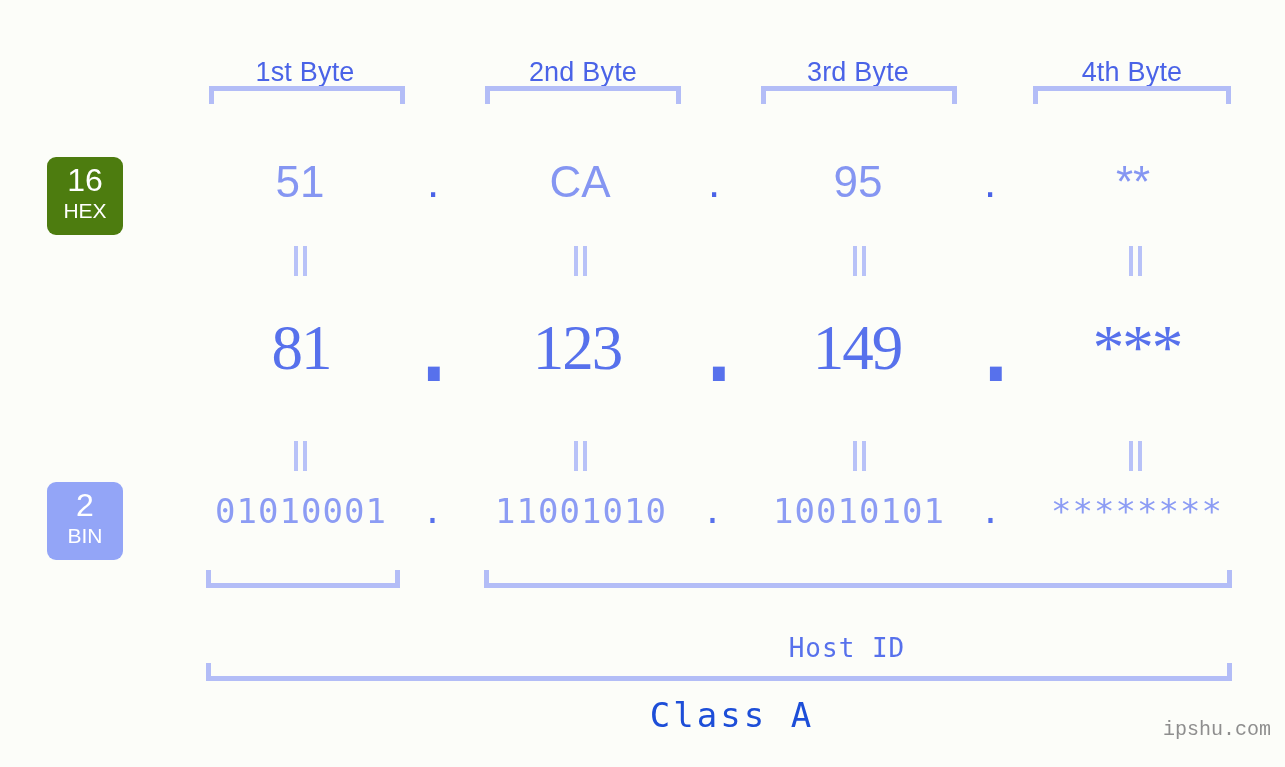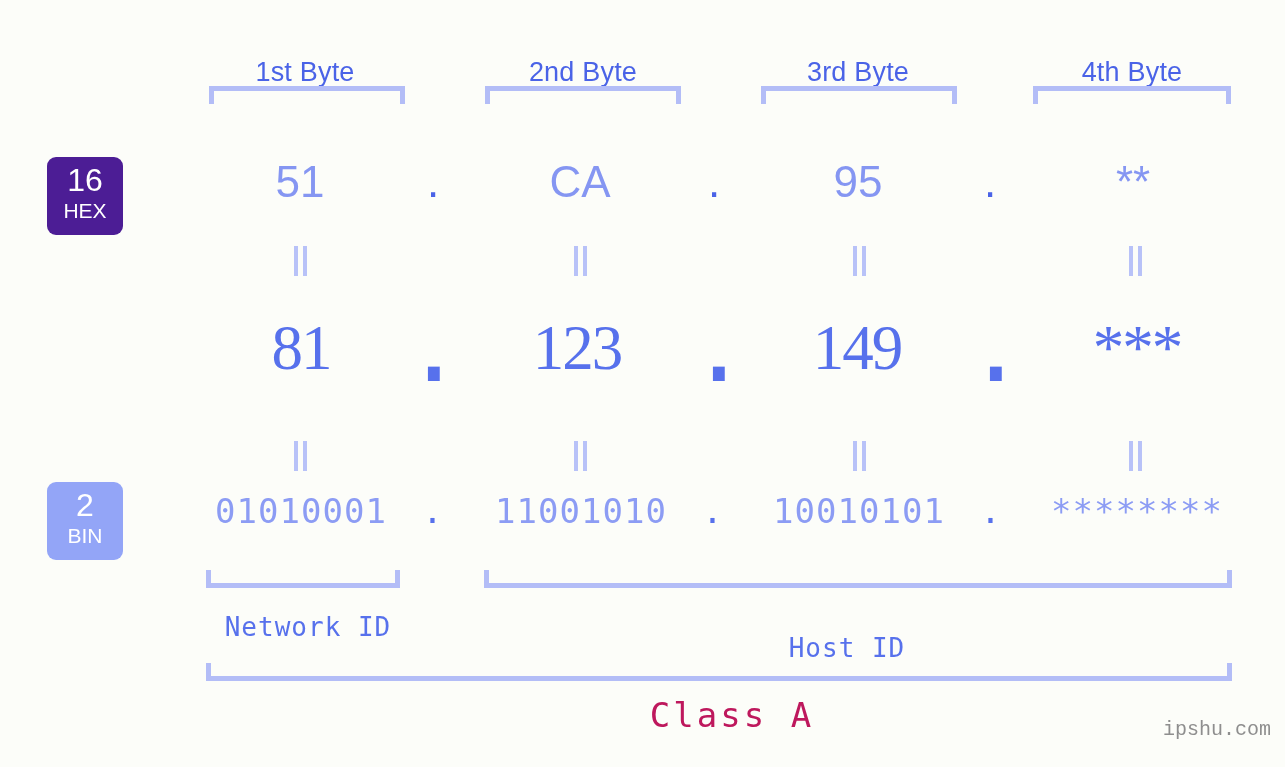--- a/index.html
+++ b/index.html
@@ -66,21 +66,21 @@
     line-height: 36px;
     font-weight: 400;
   }
   .badge .lbl {
     display: block;
     font-family: "Liberation Sans", sans-serif;
     font-size: 21px;
     line-height: 25px;
     font-weight: 400;
   }
-  #badge-hex { top: 157px; background: #4c1d95; }
+  #badge-hex { top: 157px; background: #4d7c0f; }
   #badge-dec { top: 318px; background: #8596f2; }
   #badge-bin { top: 482px; background: #93a5f7; }
 
   
   .row {
     position: absolute;
     left: 0;
     width: 1285px;
     height: 0;
   }
@@ -175,21 +175,21 @@
     color: #5771ec;
     white-space: nowrap;
     letter-spacing: 1px;
   }
   #class-label {
     position: absolute;
     text-align: center;
     font-family: "DejaVu Sans Mono", "Liberation Mono", monospace;
     font-size: 34px;
     line-height: 44px;
-    color: #be185d;
+    color: #1d4ed8;
     white-space: nowrap;
     letter-spacing: 3px;
   }
 
   
   #watermark {
     position: absolute;
     right: 14px;
     bottom: 26px;
     font-family: Liberation Mono, monospace;
@@ -290,21 +290,20 @@
     <div class="cell" style="left:482px;width:198px;">11001010</div>
     <div class="cell dot" style="left:682px;width:62px;">.</div>
     <div class="cell" style="left:760px;width:198px;">10010101</div>
     <div class="cell dot" style="left:960px;width:62px;">.</div>
     <div class="cell" style="left:1038px;width:198px;">********</div>
   </div>
 
   <div class="bottom-bracket" style="left:206px;top:570px;width:194px;"></div>
   <div class="bottom-bracket" style="left:484px;top:570px;width:748px;"></div>
 
-  <div class="section-label" style="left:208px;top:610px;width:200px;">Network ID</div>
   <div class="section-label" style="left:747px;top:631px;width:200px;">Host ID</div>
 
   <div class="bottom-bracket" style="left:206px;top:663px;width:1026px;"></div>
   <div id="class-label" style="left:532px;top:693px;width:400px;">Class A</div>
 
   <div id="watermark">ipshu.com</div>
 
 </div>
 
 </body></html>

